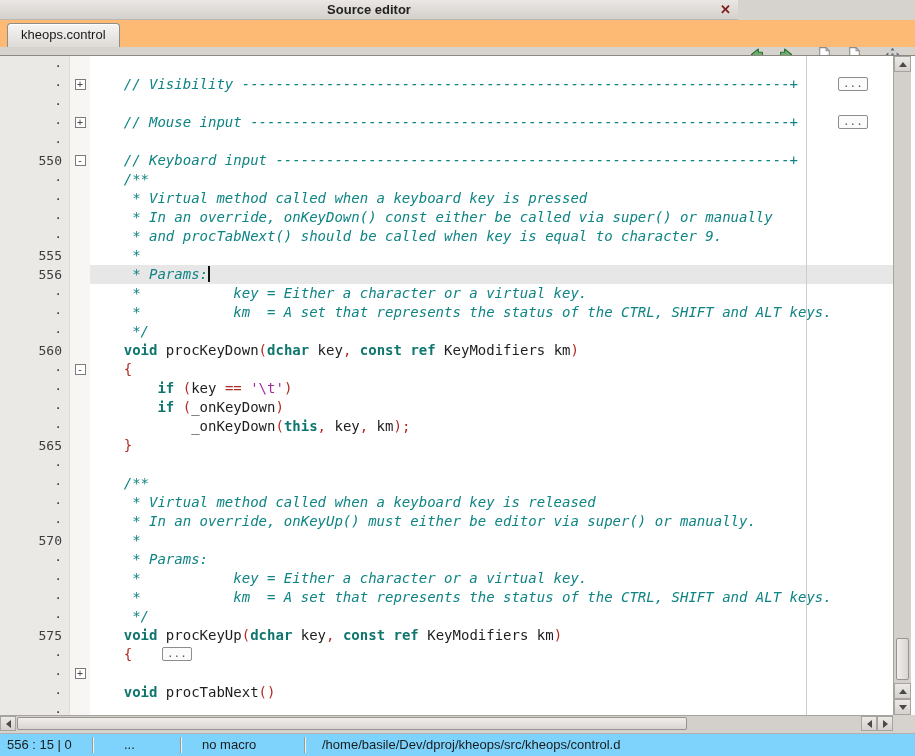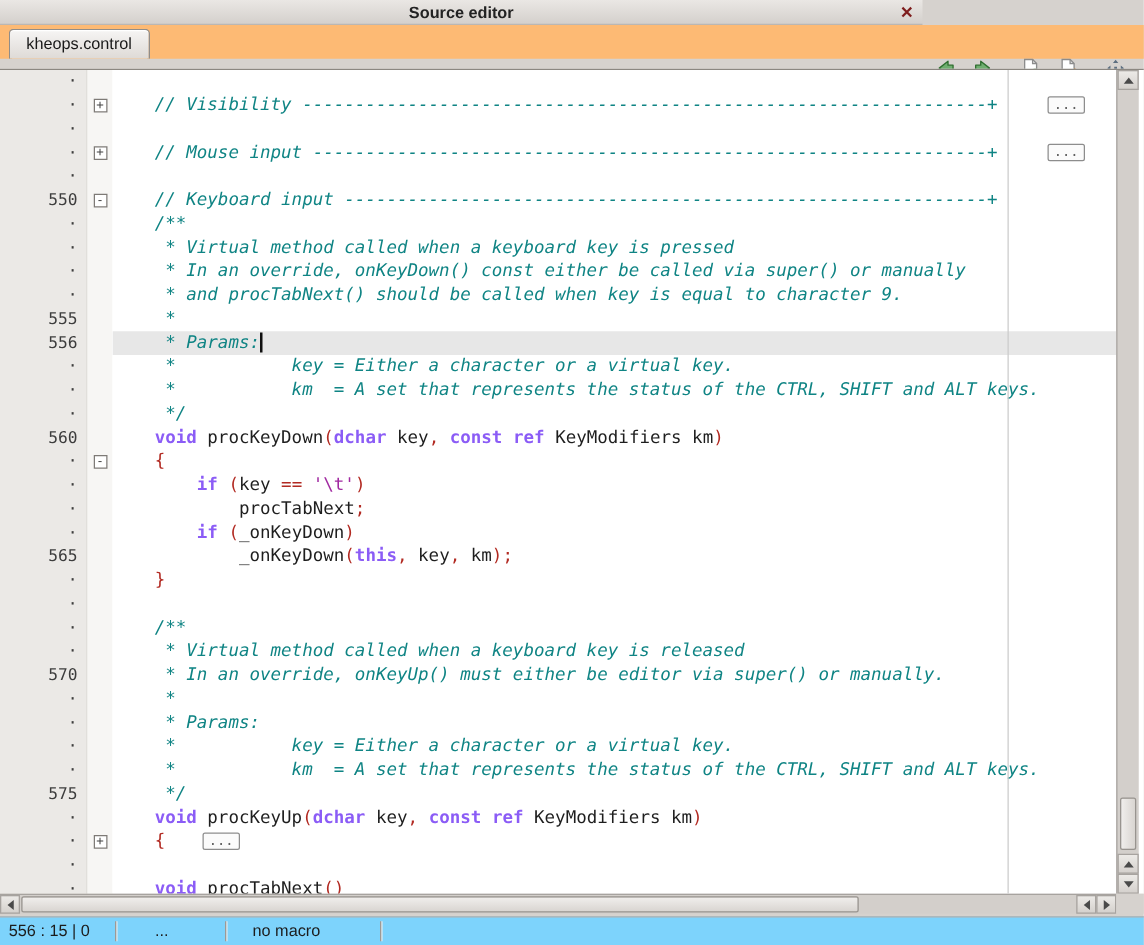--- a/index.html
+++ b/index.html
@@ -42,21 +42,21 @@
     font-family:"DejaVu Sans Mono", monospace; font-size:14px; }
   .gr { height:19px; text-align:right; padding-right:7px; color:#3d3d3d;
     font-family:"DejaVu Sans Mono", monospace; font-size:13px; line-height:19px; }
   .fr { height:19px; display:flex; align-items:center; justify-content:center; }
   .foldbox { width:11px; height:11px; border:1px solid #7e7a76; background:#fff;
     font-family:"DejaVu Sans Mono", monospace; font-size:10px; line-height:9px;
     text-align:center; color:#444; display:block; }
   .cr { position:relative; height:19px; line-height:19px; white-space:pre; color:#1e1e1e; }
   .cr.cur { background:#e7e7e7; }
   .t-cm { color:#0f8484; font-style:italic; }
-  .t-kw { color:#8b5cf6; font-weight:bold; }
+  .t-kw { color:#0f766e; font-weight:bold; }
   .t-st { color:#a12aa1; }
   .t-op { color:#b22a22; }
   .t-tx { color:#1e1e1e; }
   .marginline { position:absolute; top:0; bottom:0; left:85ch; width:1px; background:#cccccc; z-index:1; }
   .caret { position:absolute; top:1px; width:2px; height:16px; background:#101010; }
   .ellipsisbox { position:absolute; top:2px; height:14px; padding:0 4px;
     border:1px solid #8d8d8d; border-radius:2px; background:#fbfbfb; color:#606060;
     font-size:11px; line-height:12px; font-style:normal; }
 
   
@@ -237,21 +237,20 @@
       <div class="cr"><span class="t-cm">     * In an override, onKeyDown() const either be called via super() or manually</span></div>
       <div class="cr"><span class="t-cm">     * and procTabNext() should be called when key is equal to character 9.</span></div>
       <div class="cr"><span class="t-cm">     *</span></div>
       <div class="cr cur"><span class="t-cm">     * Params:</span><span class="caret" style="left: 14ch;"></span></div>
       <div class="cr"><span class="t-cm">     *           key = Either a character or a virtual key.</span></div>
       <div class="cr"><span class="t-cm">     *           km  = A set that represents the status of the CTRL, SHIFT and ALT keys.</span></div>
       <div class="cr"><span class="t-cm">     */</span></div>
       <div class="cr"><span class="t-tx">    </span><span class="t-kw">void</span><span class="t-tx"> procKeyDown</span><span class="t-op">(</span><span class="t-kw">dchar</span><span class="t-tx"> key</span><span class="t-op">,</span><span class="t-tx"> </span><span class="t-kw">const</span><span class="t-tx"> </span><span class="t-kw">ref</span><span class="t-tx"> KeyModifiers km</span><span class="t-op">)</span></div>
       <div class="cr"><span class="t-op">    {</span></div>
       <div class="cr"><span class="t-tx">        </span><span class="t-kw">if</span><span class="t-tx"> </span><span class="t-op">(</span><span class="t-tx">key </span><span class="t-op">==</span><span class="t-tx"> </span><span class="t-st">'\t'</span><span class="t-op">)</span></div>
-      <div class="cr"><span class="t-tx">            procTabNext</span><span class="t-op">;</span></div>
       <div class="cr"><span class="t-tx">        </span><span class="t-kw">if</span><span class="t-tx"> </span><span class="t-op">(</span><span class="t-tx">_onKeyDown</span><span class="t-op">)</span></div>
       <div class="cr"><span class="t-tx">            _onKeyDown</span><span class="t-op">(</span><span class="t-kw">this</span><span class="t-op">,</span><span class="t-tx"> key</span><span class="t-op">,</span><span class="t-tx"> km</span><span class="t-op">);</span></div>
       <div class="cr"><span class="t-op">    }</span></div>
       <div class="cr"></div>
       <div class="cr"><span class="t-cm">    /**</span></div>
       <div class="cr"><span class="t-cm">     * Virtual method called when a keyboard key is released</span></div>
       <div class="cr"><span class="t-cm">     * In an override, onKeyUp() must either be editor via super() or manually.</span></div>
       <div class="cr"><span class="t-cm">     *</span></div>
       <div class="cr"><span class="t-cm">     * Params:</span></div>
       <div class="cr"><span class="t-cm">     *           key = Either a character or a virtual key.</span></div>
@@ -290,13 +289,14 @@
 </div>
 <div class="corner"></div>
 
 <div class="statusbar">
   <div class="spanel sp1">556 : 15 | 0</div>
   <div class="ssep"></div>
   <div class="spanel sp2">...</div>
   <div class="ssep"></div>
   <div class="spanel sp3">no macro</div>
   <div class="ssep"></div>
+  <div class="spanel sp4">/home/basile/Dev/dproj/kheops/src/kheops/control.d</div>
 </div>
 
 </body></html>

